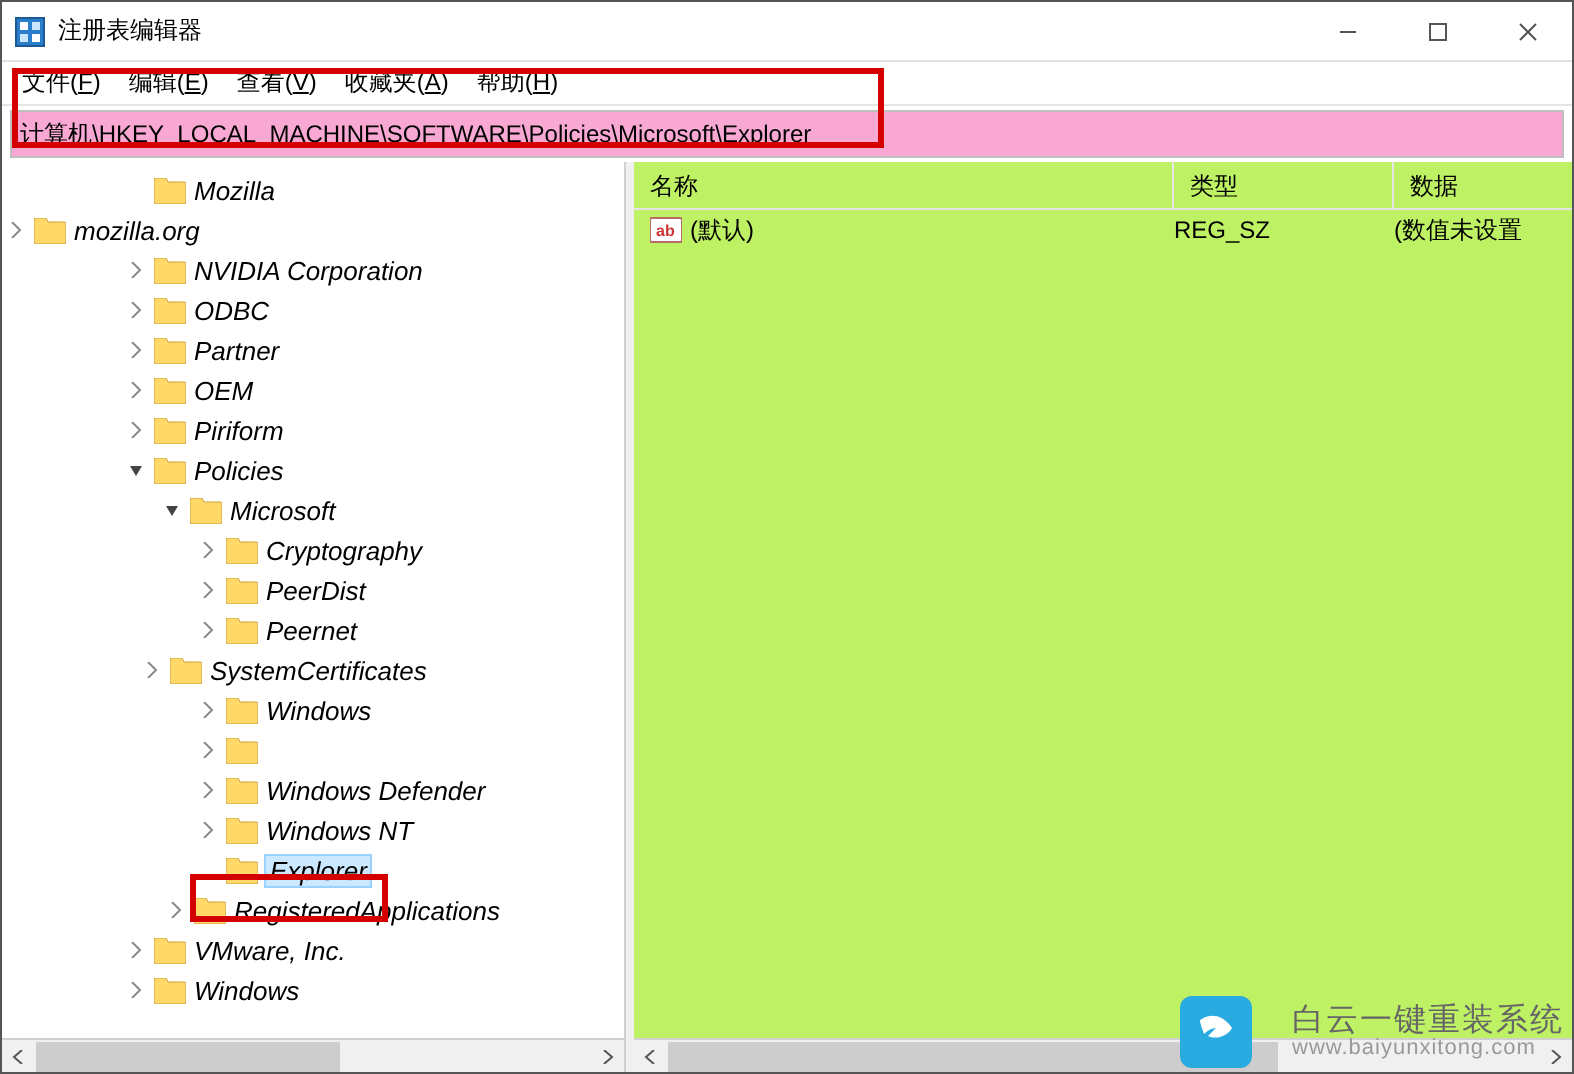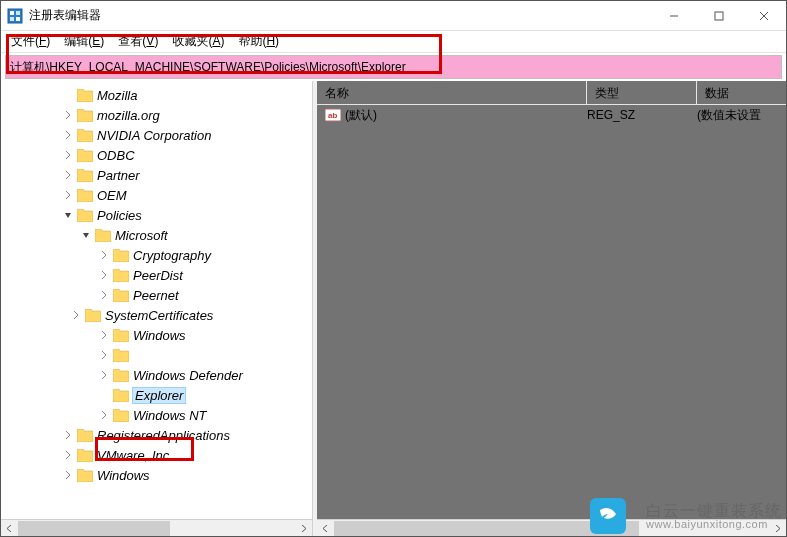--- a/index.html
+++ b/index.html
@@ -31,21 +31,21 @@
 .tree .twisty svg { width:8px; height:8px; }
 .tree .foldericon { width:16px; height:14px; margin-right:4px; display:flex; align-items:center; justify-content:center; }
 .tree .label { }
 .tree .selected { background:#cce8ff; outline:1px solid #99d1ff; }
 
 .hscroll { height: 17px; background:#f0f0f0; display:flex; align-items:center; border-top:1px solid #d0d0d0; }
 .hscroll .btn { width:17px; height:17px; background:#f0f0f0; display:flex; align-items:center; justify-content:center; }
 .hscroll .track { flex:1; height:17px; background:#f0f0f0; position:relative; }
 .hscroll .thumb { position:absolute; height:15px; top:1px; left:0; width:55%; background:#cdcdcd; }
 
-.listpane { flex:1; display:flex; flex-direction:column; background:#737373; position:relative; }
+.listpane { flex:1; display:flex; flex-direction:column; background:#bef264; position:relative; }
 .listhdr { height:24px; display:flex; border-bottom:1px solid #e5e5e5; font-size:12px; color:#000; }
 .listhdr .col { padding: 4px 8px; border-right:1px solid #e5e5e5; }
 .listbody { flex:1; font-size:12px; }
 .listbody .row { display:flex; height:20px; align-items:center; }
 .listbody .row .c1 { width:270px; padding-left:8px; display:flex; align-items:flex-start; }
 .listbody .valicon { width:16px; height:16px; margin-right:4px; display:flex; align-items:center; justify-content:center; }
 .listbody .row .c2 { width:110px; }
 .listbody .row .c3 { flex:1; }
 
 .watermark { position:absolute; right:4px; bottom:2px; display:flex; align-items:center; gap:20px; z-index:60; }
@@ -112,21 +112,21 @@
       <div class="tree" id="tree">
           <div class="item" style="padding-left: 60px;">
             <span class="twisty"></span>
             <span class="foldericon">
               <svg width="16" height="13" viewBox="0 0 16 13">
                 <path d="M0 2 L0 12 Q0 13 1 13 L15 13 Q16 13 16 12 L16 3 Q16 2 15 2 L7 2 L6 0 L1 0 Q0 0 0 1 Z" fill="#ffd868" stroke="#caa13d" stroke-width="0.5"></path>
               </svg>
             </span>
             <span class="label">Mozilla</span>
           </div>
-          <div class="item" style="padding-left: 60px;">
+          <div class="item" style="">
             <span class="twisty">
               <svg viewBox="0 0 8 8">
                 <path d="M2 0 L6 4 L2 8" fill="none" stroke="#888" stroke-width="1"></path>
               </svg>
             </span>
             <span class="foldericon">
               <svg width="16" height="13" viewBox="0 0 16 13">
                 <path d="M0 2 L0 12 Q0 13 1 13 L15 13 Q16 13 16 12 L16 3 Q16 2 15 2 L7 2 L6 0 L1 0 Q0 0 0 1 Z" fill="#ffd868" stroke="#caa13d" stroke-width="0.5"></path>
               </svg>
             </span>
@@ -180,20 +180,33 @@
             <span class="foldericon">
               <svg width="16" height="13" viewBox="0 0 16 13">
                 <path d="M0 2 L0 12 Q0 13 1 13 L15 13 Q16 13 16 12 L16 3 Q16 2 15 2 L7 2 L6 0 L1 0 Q0 0 0 1 Z" fill="#ffd868" stroke="#caa13d" stroke-width="0.5"></path>
               </svg>
             </span>
             <span class="label">OEM</span>
           </div>
           <div class="item" style="padding-left: 60px;">
             <span class="twisty">
               <svg viewBox="0 0 8 8">
+                <path d="M2 0 L6 4 L2 8" fill="none" stroke="#888" stroke-width="1"></path>
+              </svg>
+            </span>
+            <span class="foldericon">
+              <svg width="16" height="13" viewBox="0 0 16 13">
+                <path d="M0 2 L0 12 Q0 13 1 13 L15 13 Q16 13 16 12 L16 3 Q16 2 15 2 L7 2 L6 0 L1 0 Q0 0 0 1 Z" fill="#ffd868" stroke="#caa13d" stroke-width="0.5"></path>
+              </svg>
+            </span>
+            <span class="label">Piriform</span>
+          </div>
+          <div class="item" style="padding-left: 60px;">
+            <span class="twisty">
+              <svg viewBox="0 0 8 8">
                 <path d="M1 2 L7 2 L4 7 Z" fill="#444"></path>
               </svg>
             </span>
             <span class="foldericon">
               <svg width="16" height="13" viewBox="0 0 16 13">
                 <path d="M0 2 L0 12 Q0 13 1 13 L15 13 Q16 13 16 12 L16 3 Q16 2 15 2 L7 2 L6 0 L1 0 Q0 0 0 1 Z" fill="#ffd868" stroke="#caa13d" stroke-width="0.5"></path>
               </svg>
             </span>
             <span class="label">Policies</span>
           </div>
@@ -294,42 +307,42 @@
               </svg>
             </span>
             <span class="foldericon">
               <svg width="16" height="13" viewBox="0 0 16 13">
                 <path d="M0 2 L0 12 Q0 13 1 13 L15 13 Q16 13 16 12 L16 3 Q16 2 15 2 L7 2 L6 0 L1 0 Q0 0 0 1 Z" fill="#ffd868" stroke="#caa13d" stroke-width="0.5"></path>
               </svg>
             </span>
             <span class="label">Windows Defender</span>
           </div>
           <div class="item" style="padding-left: 96px;">
+            <span class="twisty">
+              <svg viewBox="0 0 8 8">
+                <path d="M2 0 L6 4 L2 8" fill="none" stroke="#888" stroke-width="1"></path>
+              </svg>
+            </span>
+            <span class="foldericon">
+              <svg width="16" height="13" viewBox="0 0 16 13">
+                <path d="M0 2 L0 12 Q0 13 1 13 L15 13 Q16 13 16 12 L16 3 Q16 2 15 2 L7 2 L6 0 L1 0 Q0 0 0 1 Z" fill="#ffd868" stroke="#caa13d" stroke-width="0.5"></path>
+              </svg>
+            </span>
+            <span class="label">Windows NT</span>
+          </div>
+          <div class="item" style="padding-left: 96px;">
             <span class="twisty"></span>
             <span class="foldericon">
               <svg width="16" height="13" viewBox="0 0 16 13">
                 <path d="M0 2 L0 12 Q0 13 1 13 L15 13 Q16 13 16 12 L16 3 Q16 2 15 2 L7 2 L6 0 L1 0 Q0 0 0 1 Z" fill="#ffd868" stroke="#caa13d" stroke-width="0.5"></path>
               </svg>
             </span>
             <span class="label selected" style="padding: 0px 2px;">Explorer</span>
           </div>
-          <div class="item" style="padding-left: 96px;">
-            <span class="twisty">
-              <svg viewBox="0 0 8 8">
-                <path d="M2 0 L6 4 L2 8" fill="none" stroke="#888" stroke-width="1"></path>
-              </svg>
-            </span>
-            <span class="foldericon">
-              <svg width="16" height="13" viewBox="0 0 16 13">
-                <path d="M0 2 L0 12 Q0 13 1 13 L15 13 Q16 13 16 12 L16 3 Q16 2 15 2 L7 2 L6 0 L1 0 Q0 0 0 1 Z" fill="#ffd868" stroke="#caa13d" stroke-width="0.5"></path>
-              </svg>
-            </span>
-            <span class="label">Windows NT</span>
-          </div>
-          <div class="item" style="padding-left: 60px;">
+          <div class="item" style="padding-left: 60px; margin-left: 20px;">
             <span class="twisty">
               <svg viewBox="0 0 8 8">
                 <path d="M2 0 L6 4 L2 8" fill="none" stroke="#888" stroke-width="1"></path>
               </svg>
             </span>
             <span class="foldericon">
               <svg width="16" height="13" viewBox="0 0 16 13">
                 <path d="M0 2 L0 12 Q0 13 1 13 L15 13 Q16 13 16 12 L16 3 Q16 2 15 2 L7 2 L6 0 L1 0 Q0 0 0 1 Z" fill="#ffd868" stroke="#caa13d" stroke-width="0.5"></path>
               </svg>
             </span>

